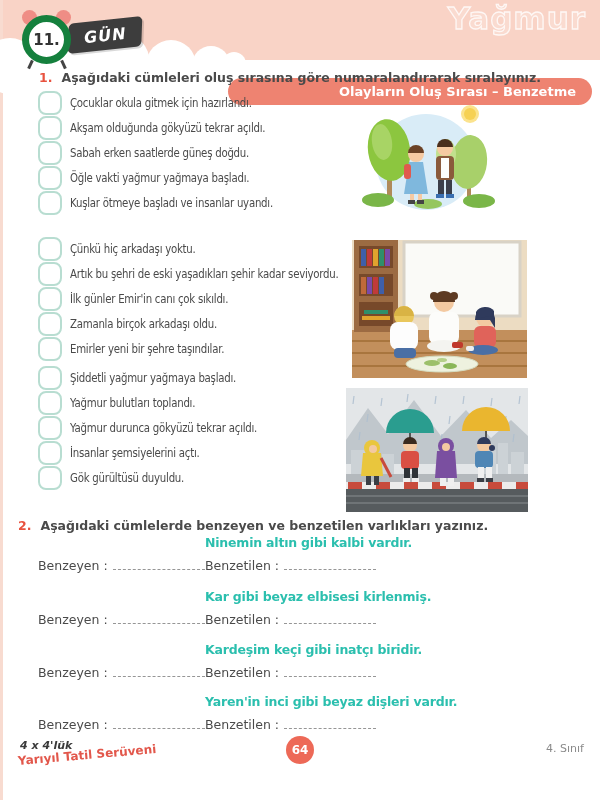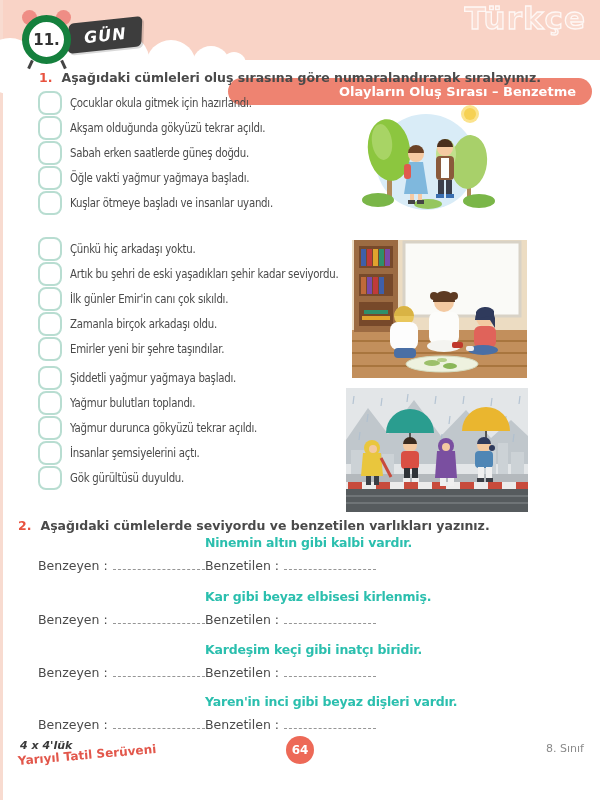--- a/index.html
+++ b/index.html
@@ -69,21 +69,21 @@
   <div class="top-band"></div>
   <div class="left-strip"></div>
 
   <div class="cloud" style="left:-18px;top:38px;width:56px;height:56px;"></div>
   <div class="cloud" style="left:26px;top:28px;width:68px;height:68px;"></div>
   <div class="cloud" style="left:88px;top:32px;width:62px;height:62px;"></div>
   <div class="cloud" style="left:146px;top:40px;width:50px;height:50px;"></div>
   <div class="cloud" style="left:192px;top:46px;width:38px;height:38px;"></div>
   <div class="cloud" style="left:222px;top:52px;width:24px;height:24px;"></div>
 
-  <div class="watermark">Türkçe</div>
+  <div class="watermark">Yağmur</div>
 
   <div class="header-pill">Olayların Oluş Sırası – Benzetme</div>
 
   <div class="badge">
     <div class="gun-plate">
       <span>GÜN</span>
     </div>
     <div class="clock">
       <div class="bell l"></div>
       <div class="bell r"></div>
@@ -317,21 +317,21 @@
       <circle cx="146" cy="60" r="3" fill="#2f3a5c"></circle>
       <rect x="129" y="63" width="18" height="17" rx="4" fill="#4f86b5"></rect>
       <rect x="132" y="79" width="6" height="12" fill="#f0f0f0"></rect>
         <rect x="140" y="79" width="6" height="12" fill="#f0f0f0"></rect>
       <rect x="131" y="90" width="7" height="4" fill="#3a3e45"></rect>
         <rect x="140" y="90" width="7" height="4" fill="#3a3e45"></rect>
     </svg>
   </div>
 
   <div class="q-head" style="top:518px;">
-    <span class="q-num">2.</span><span>Aşağıdaki cümlelerde seviyordu ve benzetilen varlıkları yazınız.</span>
+    <span class="q-num">2.</span><span>Aşağıdaki cümlelerde benzeyen ve benzetilen varlıkları yazınız.</span>
   </div>
 
   <div class="sentence" style="top:535px;">Ninemin altın gibi kalbi vardır.</div>
   <div class="pair" style="left:38px;top:557px;"><span>Benzeyen :</span><span class="line"></span></div>
   <div class="pair" style="left:205px;top:557px;"><span>Benzetilen :</span><span class="line"></span></div>
 
   <div class="sentence" style="top:589px;">Kar gibi beyaz elbisesi kirlenmiş.</div>
   <div class="pair" style="left:38px;top:611px;"><span>Benzeyen :</span><span class="line"></span></div>
   <div class="pair" style="left:205px;top:611px;"><span>Benzetilen :</span><span class="line"></span></div>
 
@@ -339,15 +339,15 @@
   <div class="pair" style="left:38px;top:664px;"><span>Benzeyen :</span><span class="line"></span></div>
   <div class="pair" style="left:205px;top:664px;"><span>Benzetilen :</span><span class="line"></span></div>
 
   <div class="sentence" style="top:694px;">Yaren'in inci gibi beyaz dişleri vardır.</div>
   <div class="pair" style="left:38px;top:716px;"><span>Benzeyen :</span><span class="line"></span></div>
   <div class="pair" style="left:205px;top:716px;"><span>Benzetilen :</span><span class="line"></span></div>
 
   <div class="brand1">4 x 4'lük</div>
   <div class="brand2">Yarıyıl Tatil Serüveni</div>
   <div class="page-circle">64</div>
-  <div class="grade">8. Sınıf</div>
+  <div class="grade">4. Sınıf</div>
 
 </div>
 
 </body></html>

